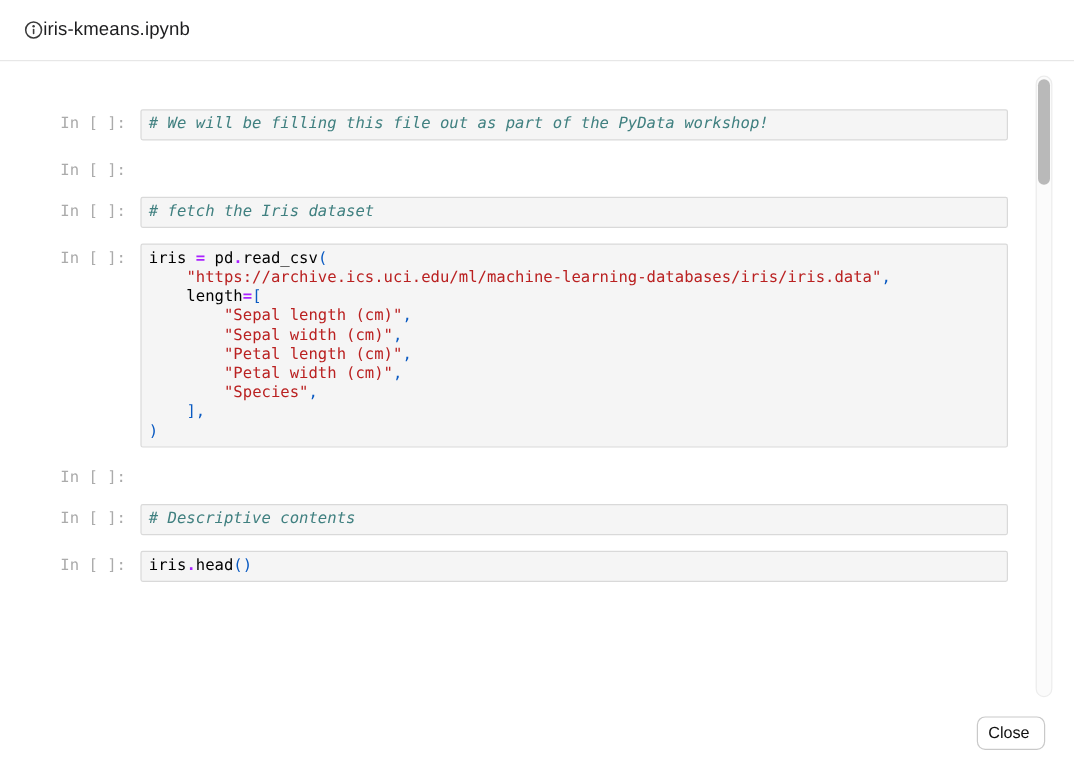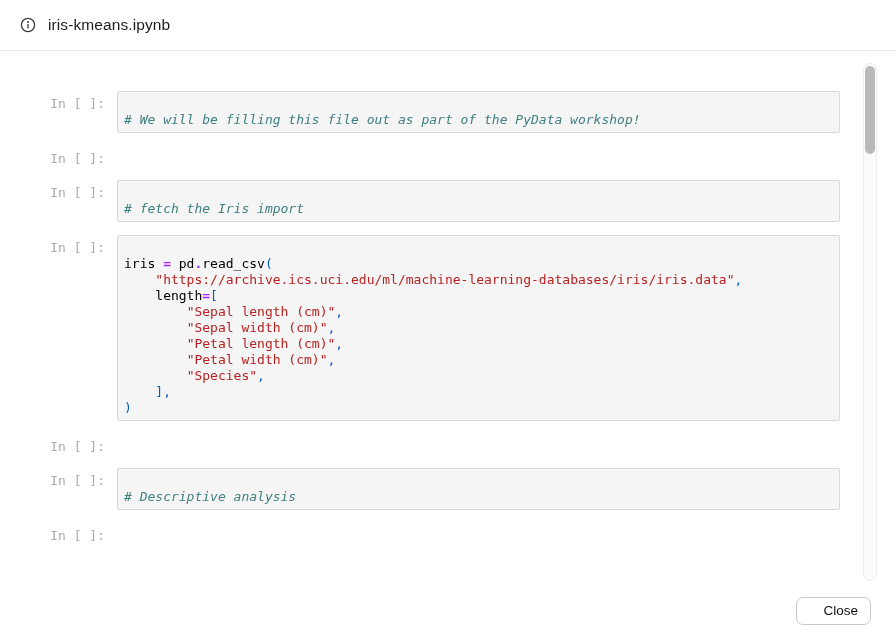--- a/index.html
+++ b/index.html
@@ -9,21 +9,21 @@
     background: #ffffff;
     font-family: "Liberation Sans", sans-serif;
     overflow: hidden;
   }
   .modal { position: relative; width: 895px; height: 643px; background: #fff; }
 
   
   .modal-header {
     height: 51px;
     display: flex; align-items: center;
-    padding-left: 20px; gap: 12px;
+    padding-left: 20px; gap: 0;
     border-bottom: 1px solid #e7e7e7;
   }
   .modal-title {
     font-size: 15.5px; color: #1d1d1f; font-weight: 400;
     letter-spacing: 0.1px;
   }
   .info-icon { width: 16px; height: 16px; display: block; }
 
   
   .modal-body { position: relative; height: 540px; }
@@ -35,21 +35,21 @@
     font-family: "DejaVu Sans Mono", "Liberation Mono", monospace;
     font-size: 13px; line-height: 16px;
     color: var(--prompt, #ababab);
     white-space: pre;
   }
   pre.cell {
     flex: 1 1 auto; margin: 0; overflow: hidden;
     background: var(--cell_bg, #f5f5f5);
     border: 1px solid var(--cell_border, #d9d9d9);
     border-radius: 2px;
-    padding: 20px 7px 4px 6px;
+    padding: 4px 7px 4px 6px;
     font-family: "DejaVu Sans Mono", "Liberation Mono", monospace;
     font-size: 13px; line-height: 16px; color: #000;
   }
   .tok-kw   { color: var(--keyword, #008000); font-weight: bold; }
   .tok-com  { color: var(--comment, #408080); font-style: italic; }
   .tok-str  { color: var(--string, #ba2121); }
   .tok-op   { color: var(--operator, #aa22ff); font-weight: bold; }
   .tok-punc { color: var(--punctuation, #0a5ac2); }
 
   
@@ -67,21 +67,21 @@
   }
 
   
   .modal-footer { position: absolute; right: 24px; bottom: 18px; }
   .close-button {
     font-family: "Liberation Sans", sans-serif;
     font-size: 13.5px; color: #111;
     background: #ffffff;
     border: 1px solid #c9c9c9;
     border-radius: 7px;
-    padding: 5px 12px 6px 26px;
+    padding: 5px 12px 6px 8px;
     cursor: pointer;
   }
 </style>
 </head>
 <body>
 
 <div class="modal">
 
   <div class="modal-header">
     <svg class="info-icon" viewBox="0 0 16 16">
@@ -96,44 +96,45 @@
     <div class="cell-list">
         <div class="cell-row">
           <div class="prompt">In [ ]:</div>
           <pre class="cell"><span class="tok-com"># We will be filling this file out as part of the PyData workshop!</span></pre>
         </div>
         <div class="cell-row">
           <div class="prompt">In [ ]:</div>
         </div>
         <div class="cell-row">
           <div class="prompt">In [ ]:</div>
-          <pre class="cell"><span class="tok-com"># fetch the Iris import</span></pre>
+          <pre class="cell"><span class="tok-com"># fetch the Iris dataset</span></pre>
         </div>
         <div class="cell-row">
           <div class="prompt">In [ ]:</div>
           <pre class="cell"><span>iris </span><span class="tok-op">=</span><span> pd</span><span class="tok-op">.</span><span>read_csv</span><span class="tok-punc">(</span>
 <span>    </span><span class="tok-str">"https://archive.ics.uci.edu/ml/machine-learning-databases/iris/iris.data"</span><span class="tok-punc">,</span>
 <span>    length</span><span class="tok-op">=</span><span class="tok-punc">[</span>
 <span>        </span><span class="tok-str">"Sepal length (cm)"</span><span class="tok-punc">,</span>
 <span>        </span><span class="tok-str">"Sepal width (cm)"</span><span class="tok-punc">,</span>
 <span>        </span><span class="tok-str">"Petal length (cm)"</span><span class="tok-punc">,</span>
 <span>        </span><span class="tok-str">"Petal width (cm)"</span><span class="tok-punc">,</span>
 <span>        </span><span class="tok-str">"Species"</span><span class="tok-punc">,</span>
 <span>    </span><span class="tok-punc">],</span>
 <span class="tok-punc">)</span></pre>
         </div>
         <div class="cell-row">
           <div class="prompt">In [ ]:</div>
         </div>
         <div class="cell-row">
           <div class="prompt">In [ ]:</div>
-          <pre class="cell"><span class="tok-com"># Descriptive analysis</span></pre>
+          <pre class="cell"><span class="tok-com"># Descriptive contents</span></pre>
         </div>
         <div class="cell-row">
           <div class="prompt">In [ ]:</div>
+          <pre class="cell"><span>iris</span><span class="tok-op">.</span><span>head</span><span class="tok-punc">()</span></pre>
         </div>
       </div>
     <div class="scrollbar-track">
       <div class="scrollbar-thumb"></div>
     </div>
   </div>
 
   <div class="modal-footer">
     <button class="close-button">Close</button>
   </div>

